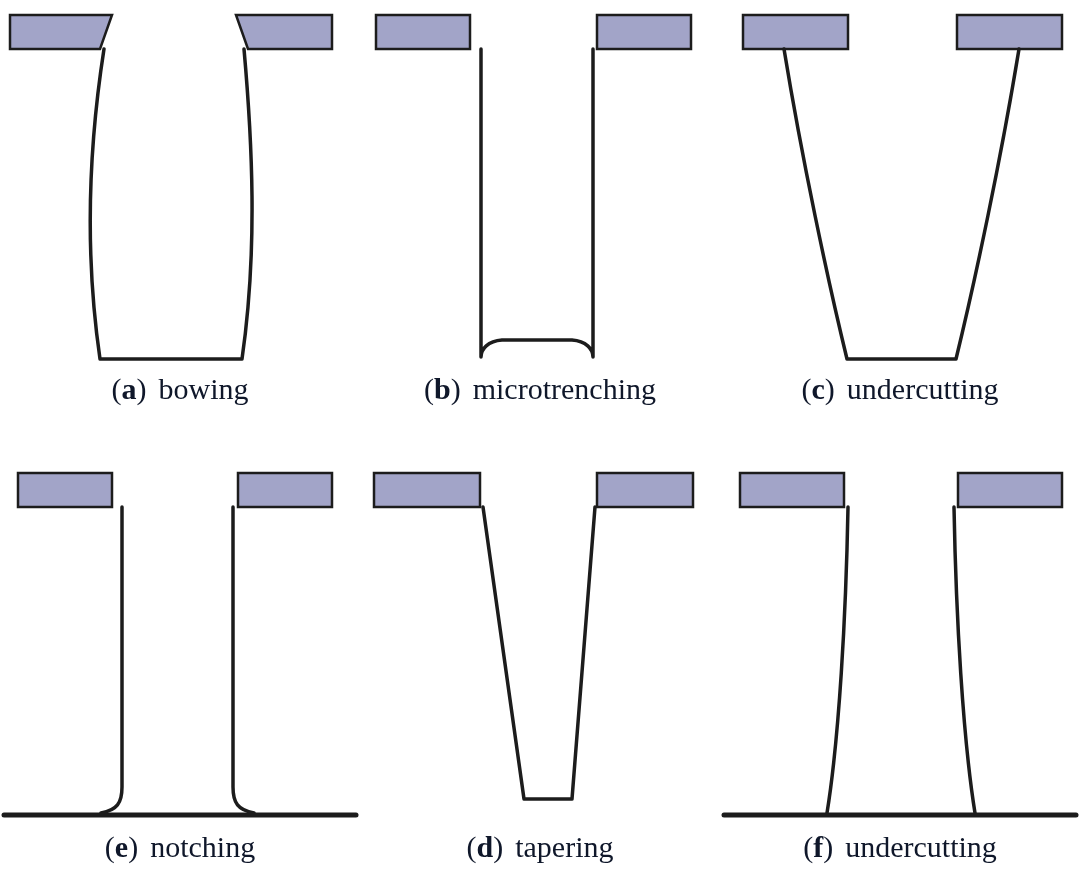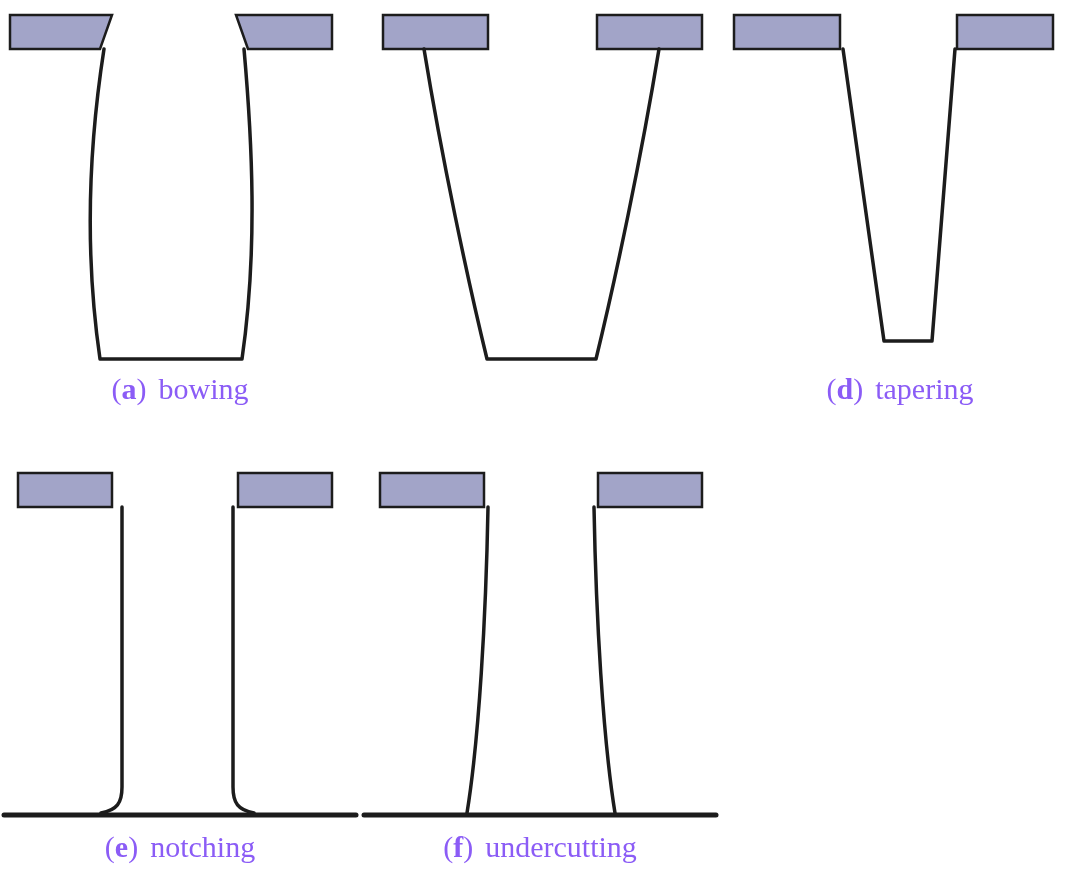--- a/index.html
+++ b/index.html
@@ -50,21 +50,21 @@
     stroke-linecap: round;
   }
   .substrate {
     stroke: var(--line-color);
     stroke-width: 5;
     stroke-linecap: round;
   }
   .caption {
     margin-top: 4px;
     font-size: 30px;
-    color: #8b5cf6;
+    color: #0f172a;
     line-height: 1.2;
     text-align: center;
     white-space: nowrap;
   }
   .caption .letter { font-weight: 700; }
   .caption .label { margin-left: 0.4em; }
 </style>
 </head>
 <body>
 
@@ -72,47 +72,56 @@
 
   <div class="panel">
     <svg class="drawing" viewBox="0 0 360 358">
       <polygon class="mask" points="10,6 112,6 100,40 10,40"></polygon>
       <polygon class="mask" points="236,6 332,6 332,40 248,40"></polygon>
       <path class="profile" d="M 104 40 C 90 130, 84 240, 100 350 L 242 350 C 258 240, 252 130, 244 40"></path>
     </svg>
     <div class="caption"><span class="paren">(</span><span class="letter">a</span><span class="paren">)</span><span class="label">bowing</span></div>
   </div>
 
+  <div class="panel">
+    <svg class="drawing" viewBox="0 0 360 358">
+      <rect class="mask" x="16" y="6" width="94" height="34"></rect>
+      <rect class="mask" x="237" y="6" width="94" height="34"></rect>
+      <path class="profile" d="M 121 40 L 121 348 C 121 340, 128 332, 142 331 L 212 331 C 226 332, 233 340, 233 348 L 233 40"></path>
+    </svg>
+    <div class="caption"><span class="paren">(</span><span class="letter">b</span><span class="paren">)</span><span class="label">microtrenching</span></div>
+  </div>
 
   <div class="panel">
     <svg class="drawing" viewBox="0 0 360 358">
       <rect class="mask" x="23" y="6" width="105" height="34"></rect>
       <rect class="mask" x="237" y="6" width="105" height="34"></rect>
       <path class="profile" d="M 64 40 C 82 150, 108 272, 127 350 L 236 350 C 255 272, 281 150, 299 40"></path>
     </svg>
-  </div>
-
-  <div class="panel">
-    <svg class="drawing" viewBox="0 0 360 358">
-      <rect class="mask" x="14" y="6" width="106" height="34"></rect>
-      <rect class="mask" x="237" y="6" width="96" height="34"></rect>
-      <path class="profile" d="M 123 40 L 164 332 L 212 332 L 235 40"></path>
-    </svg>
-    <div class="caption"><span class="paren">(</span><span class="letter">d</span><span class="paren">)</span><span class="label">tapering</span></div>
+    <div class="caption"><span class="paren">(</span><span class="letter">c</span><span class="paren">)</span><span class="label">undercutting</span></div>
   </div>
 
   <div class="panel">
     <svg class="drawing" viewBox="0 0 360 358">
       <rect class="mask" x="18" y="6" width="94" height="34"></rect>
       <rect class="mask" x="238" y="6" width="94" height="34"></rect>
       <path class="profile" d="M 122 40 L 122 320 C 122 336, 117 343, 101 346"></path>
       <path class="profile" d="M 233 40 L 233 320 C 233 336, 238 343, 254 346"></path>
       <line class="substrate" x1="4" y1="348" x2="356" y2="348"></line>
     </svg>
     <div class="caption"><span class="paren">(</span><span class="letter">e</span><span class="paren">)</span><span class="label">notching</span></div>
+  </div>
+
+  <div class="panel">
+    <svg class="drawing" viewBox="0 0 360 358">
+      <rect class="mask" x="14" y="6" width="106" height="34"></rect>
+      <rect class="mask" x="237" y="6" width="96" height="34"></rect>
+      <path class="profile" d="M 123 40 L 164 332 L 212 332 L 235 40"></path>
+    </svg>
+    <div class="caption"><span class="paren">(</span><span class="letter">d</span><span class="paren">)</span><span class="label">tapering</span></div>
   </div>
 
   <div class="panel">
     <svg class="drawing" viewBox="0 0 360 358">
       <rect class="mask" x="20" y="6" width="104" height="34"></rect>
       <rect class="mask" x="238" y="6" width="104" height="34"></rect>
       <path class="profile" d="M 128 40 C 126 150, 119 272, 107 346"></path>
       <path class="profile" d="M 234 40 C 236 150, 243 272, 255 346"></path>
       <line class="substrate" x1="4" y1="348" x2="356" y2="348"></line>
     </svg>

